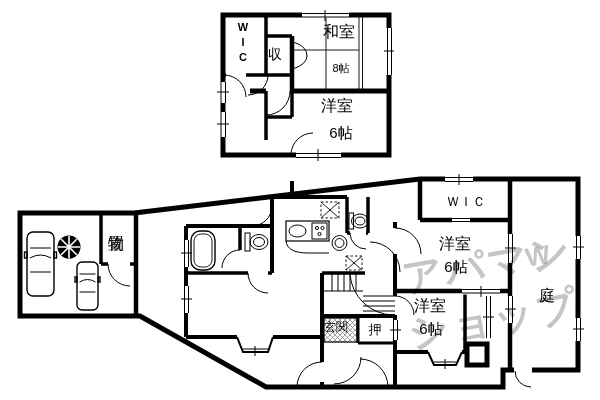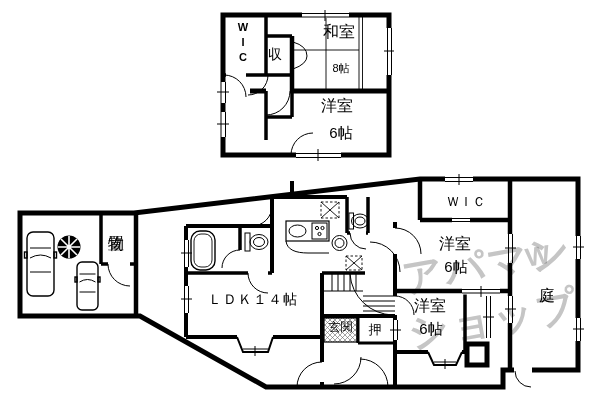--- a/index.html
+++ b/index.html
@@ -224,22 +224,21 @@
 </svg>
 
 <span class="lbl vtext" style="left:237px;top:21px;font-size:11px;letter-spacing:3px;font-weight:bold;">WIC</span>
 <span class="lbl" style="left:268px;top:47px;font-size:14px;">収</span>
 <span class="lbl c" style="left:312px;top:24px;width:54px;font-size:16px;">和室</span>
 <span class="lbl c" style="left:314px;top:51px;width:54px;font-size:11px;margin-top:12px;">8帖</span>
 <span class="lbl c" style="left:310px;top:98px;width:54px;font-size:16px;">洋室</span>
 <span class="lbl c" style="left:314px;top:125px;width:54px;font-size:15px;">6帖</span>
 
 <span class="lbl vtext" style="left:108px;top:223px;font-size:16px;">物置</span>
-<span class="lbl c" style="left:186px;top:292px;width:134px;font-size:14px;letter-spacing:1px;">ＬＤＫ１４帖</span>
-<span class="lbl c" style="left:324px;top:321px;width:33px;font-size:12px;">玄関</span>
+<span class="lbl c" style="left:324px;top:321px;width:20px;font-size:12px;">玄関</span>
 <span class="lbl c" style="left:363px;top:323px;width:24px;font-size:13px;">押</span>
 <span class="lbl c" style="left:428px;top:236px;width:54px;font-size:16px;">洋室</span>
 <span class="lbl c" style="left:431px;top:259px;width:50px;font-size:15px;">6帖</span>
 <span class="lbl c" style="left:403px;top:298px;width:54px;font-size:16px;">洋室</span>
 <span class="lbl c" style="left:406px;top:321px;width:50px;font-size:15px;">6帖</span>
 <span class="lbl c" style="left:440px;top:195px;width:52px;font-size:13px;">ＷＩＣ</span>
 <span class="lbl c" style="left:532px;top:288px;width:30px;font-size:16px;">庭</span>
 
 <div class="wm" style="left:398px;top:252px;font-size:40px;">アパマン</div>
 <div class="wm" style="left:523px;top:243px;font-size:26px;">W</div>

